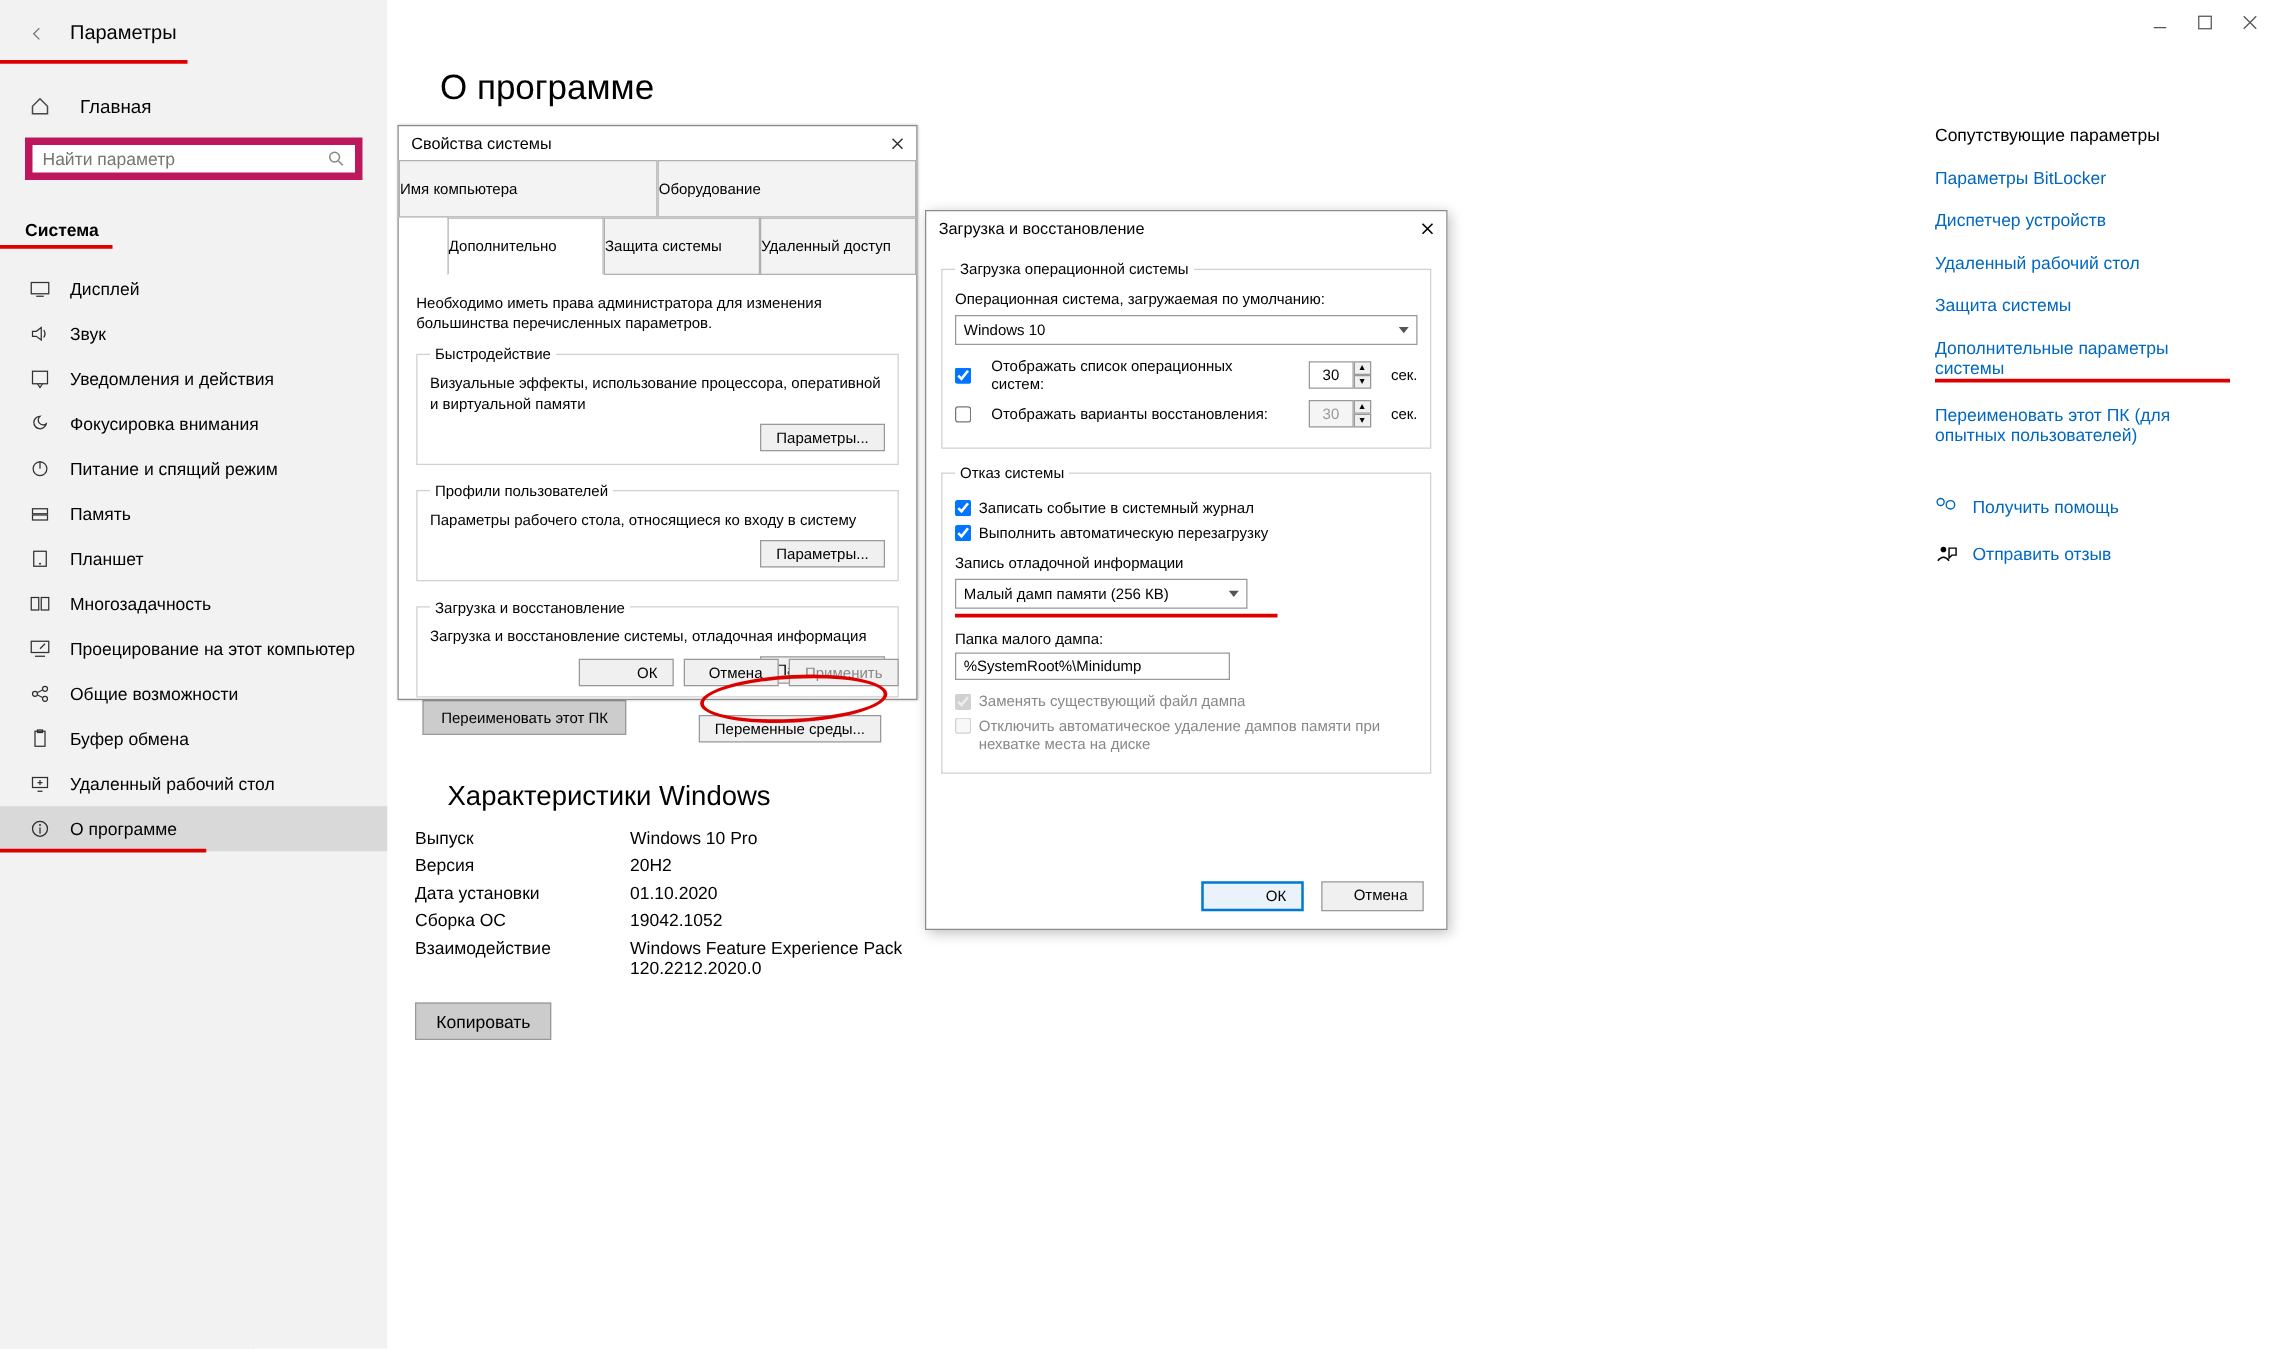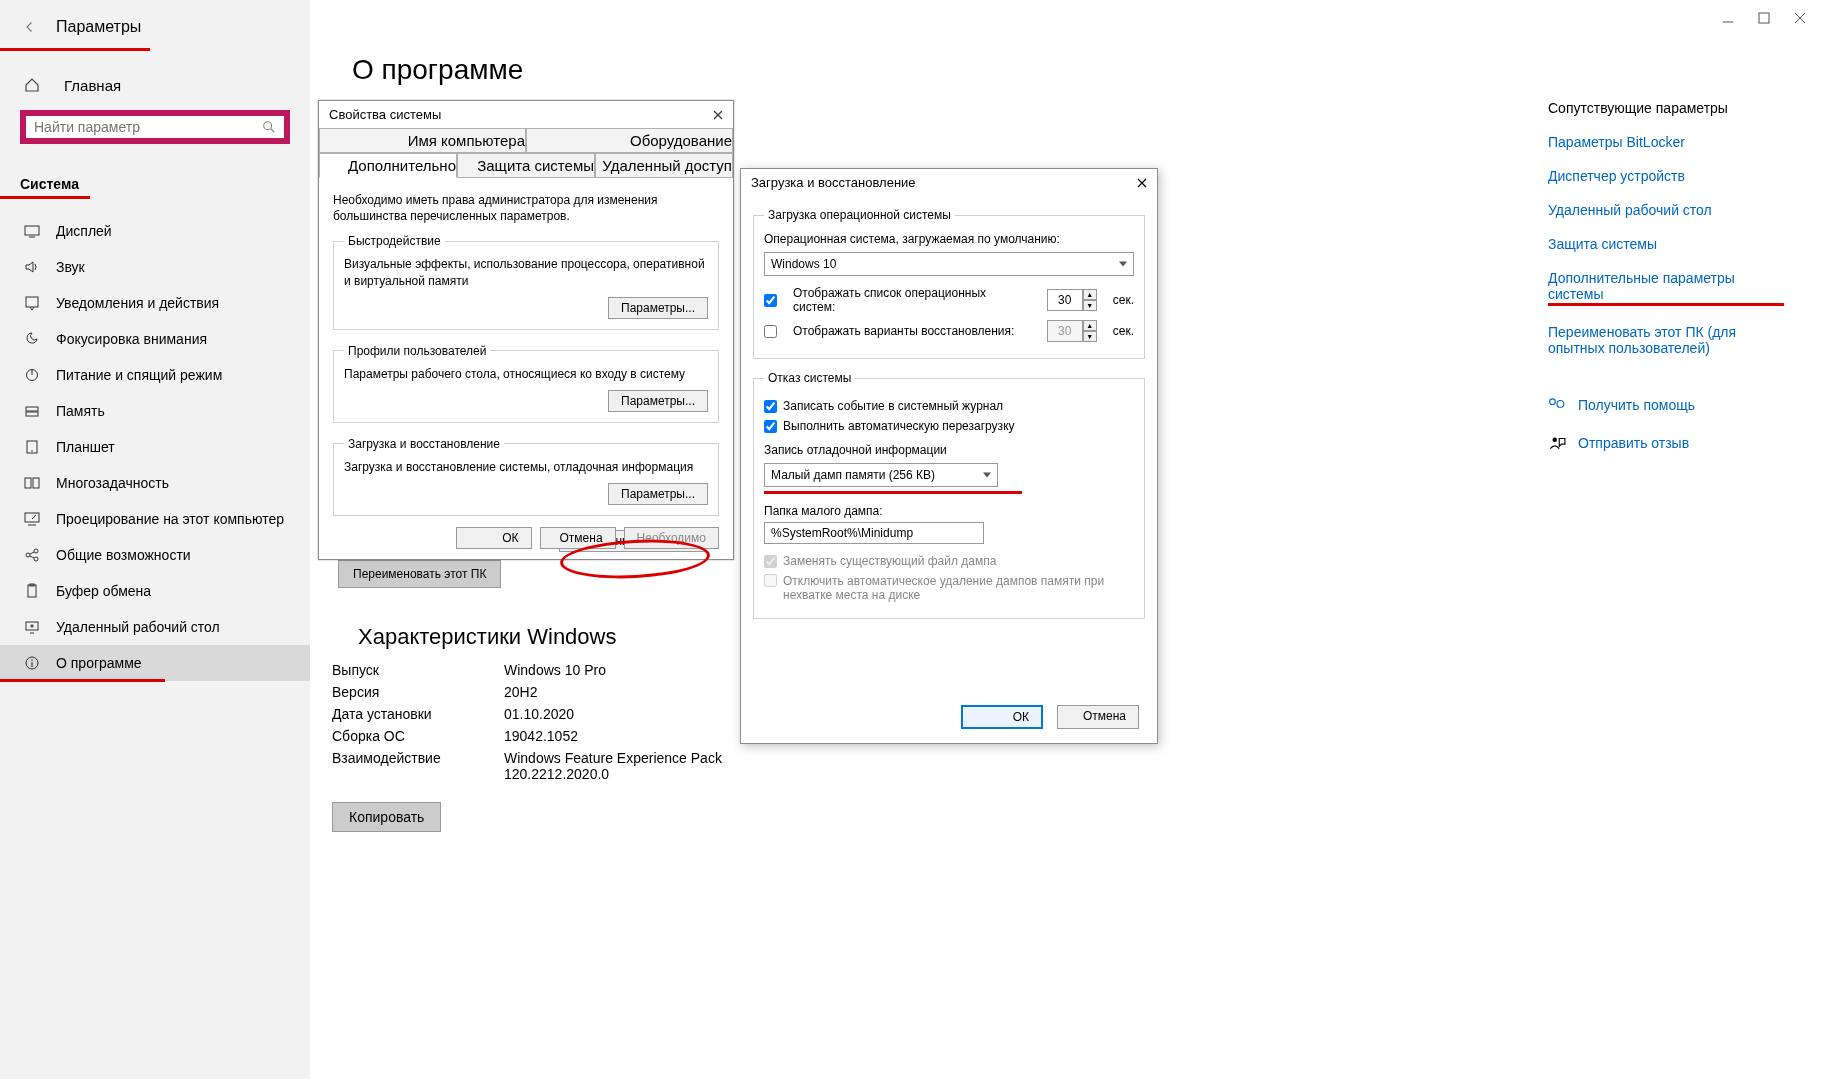--- a/index.html
+++ b/index.html
@@ -78,22 +78,22 @@
 .icon-link-row .t { color:#0067c0; }
 
 
 .dlg1 {
   position:absolute; left:318px; top:100px; width:416px; height:460px;
   background:#fff; border:1px solid #8c8c8c; box-shadow:0 0 2px rgba(0,0,0,.3);
 }
 .dlg-title-row { display:flex; justify-content:space-between; align-items:center; padding:6px 10px; font-size:13px; }
 .dlg-close { width:10px; height:10px; color:#333; cursor:pointer; }
 .tab-row { display:flex; }
-.tab { flex:1; text-align:right; font-size:15px; border:1px solid #b0b0b0; background:#fff; padding:3px 0; }
-.tab.selected { border-bottom:1px solid #fff; background:#fff; }
+.tab { flex:1; text-align:left; font-size:12px; border:1px solid #b0b0b0; background:#fff; padding:15px 0; }
+.tab.selected { border-bottom:1px solid #fff; background:#fff;margin-left:39px; }
 .tab.not { background:#f3f3f3; }
 .dlg-inner { padding:10px 14px 10px; font-size:12px; }
 .admin-note { margin:4px 0 10px; line-height:1.35; }
 fieldset.group {
   border:1px solid #d0d0d0; margin:0 0 14px; padding:8px 10px 10px;
   position:relative;
 }
 fieldset.group legend { font-size:12px; padding:0 4px; }
 .group-text { font-size:12px; margin-bottom:8px; line-height:1.35; }
 .group-btn-row { text-align:right; }
@@ -425,21 +425,21 @@
       </div>
     </fieldset>
 
     <div class="env-row" style="margin-top:6px">
       <span class="win-btn" style="min-width:120px">Переменные среды...</span>
     </div>
   </div>
   <div class="dlg1-buttons">
     <span class="win-btn">ОК</span>
     <span class="win-btn">Отмена</span>
-    <span class="win-btn" style="color:#888">Необходимо</span>
+    <span class="win-btn" style="color:#888">Применить</span>
   </div>
 </div>
 
 <div class="circle-marker"></div>
 
 <div class="dlg2">
   <div class="dlg-title-row">
     <span>Загрузка и восстановление</span>
     <span class="dlg-close">
       <svg width="10" height="10" viewBox="0 0 10 10">

